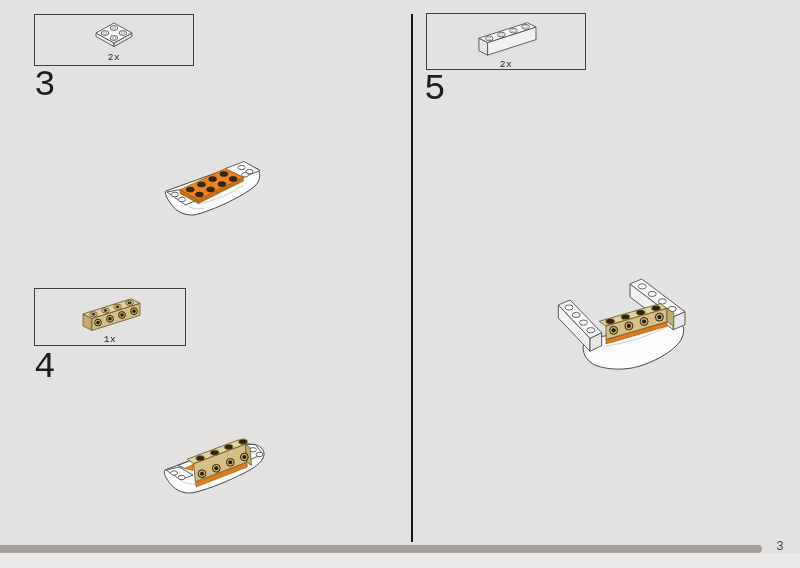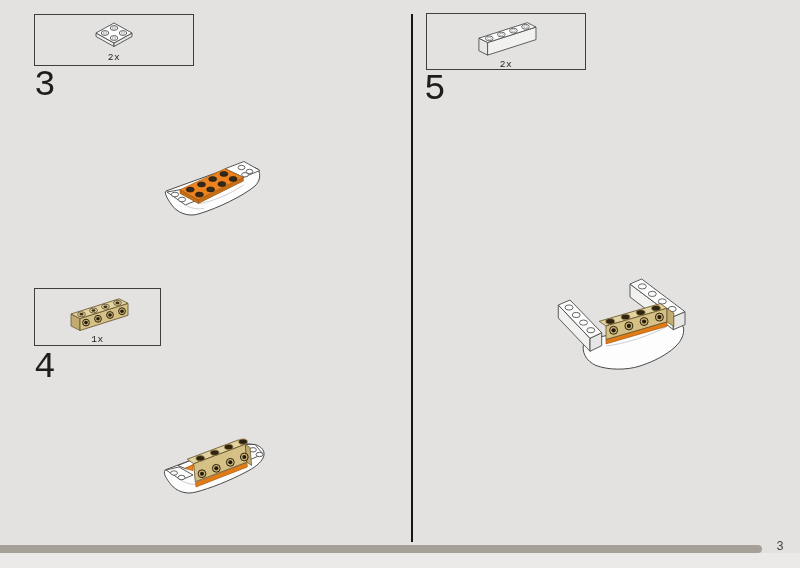--- a/index.html
+++ b/index.html
@@ -99,21 +99,21 @@
         <ellipse class="dstud" cx="54.7" cy="31.1" rx="4" ry="2.5"></ellipse>
         <ellipse class="dstud" cx="65.9" cy="25.9" rx="4" ry="2.5"></ellipse>
         <ellipse class="dstud" cx="41.4" cy="46.6" rx="4" ry="2.5"></ellipse>
         <ellipse class="dstud" cx="52.6" cy="41.4" rx="4" ry="2.5"></ellipse>
         <ellipse class="dstud" cx="63.9" cy="36.1" rx="4" ry="2.5"></ellipse>
         <ellipse class="dstud" cx="75.1" cy="30.9" rx="4" ry="2.5"></ellipse>
       </g>
     </g>
   </svg>
 
-  <div class="parts-box" style="left:34px;top:288px;width:127px;height:58px;">
+  <div class="parts-box" style="left:34px;top:288px;width:152px;height:58px;">
     <svg width="64" height="44" viewBox="0 0 64 44">
       <polygon class="ts" points="5,24 14,28.5 14,40.5 5,36"></polygon>
       <polygon class="tf" points="14,28.5 62,13.3 62,25.3 14,40.5"></polygon>
       <polygon class="tt" points="5,24 53,8.8 62,13.3 14,28.5"></polygon>
       <g>
         <ellipse class="thollow" cx="15.5" cy="24.3" rx="3.9" ry="2.5"></ellipse>
           <ellipse class="thollow-in" cx="15.5" cy="24.3" rx="2.1" ry="1.3"></ellipse>
         <ellipse class="thollow" cx="27.5" cy="20.5" rx="3.9" ry="2.5"></ellipse>
           <ellipse class="thollow-in" cx="27.5" cy="20.5" rx="2.1" ry="1.3"></ellipse>
         <ellipse class="thollow" cx="39.5" cy="16.7" rx="3.9" ry="2.5"></ellipse>

